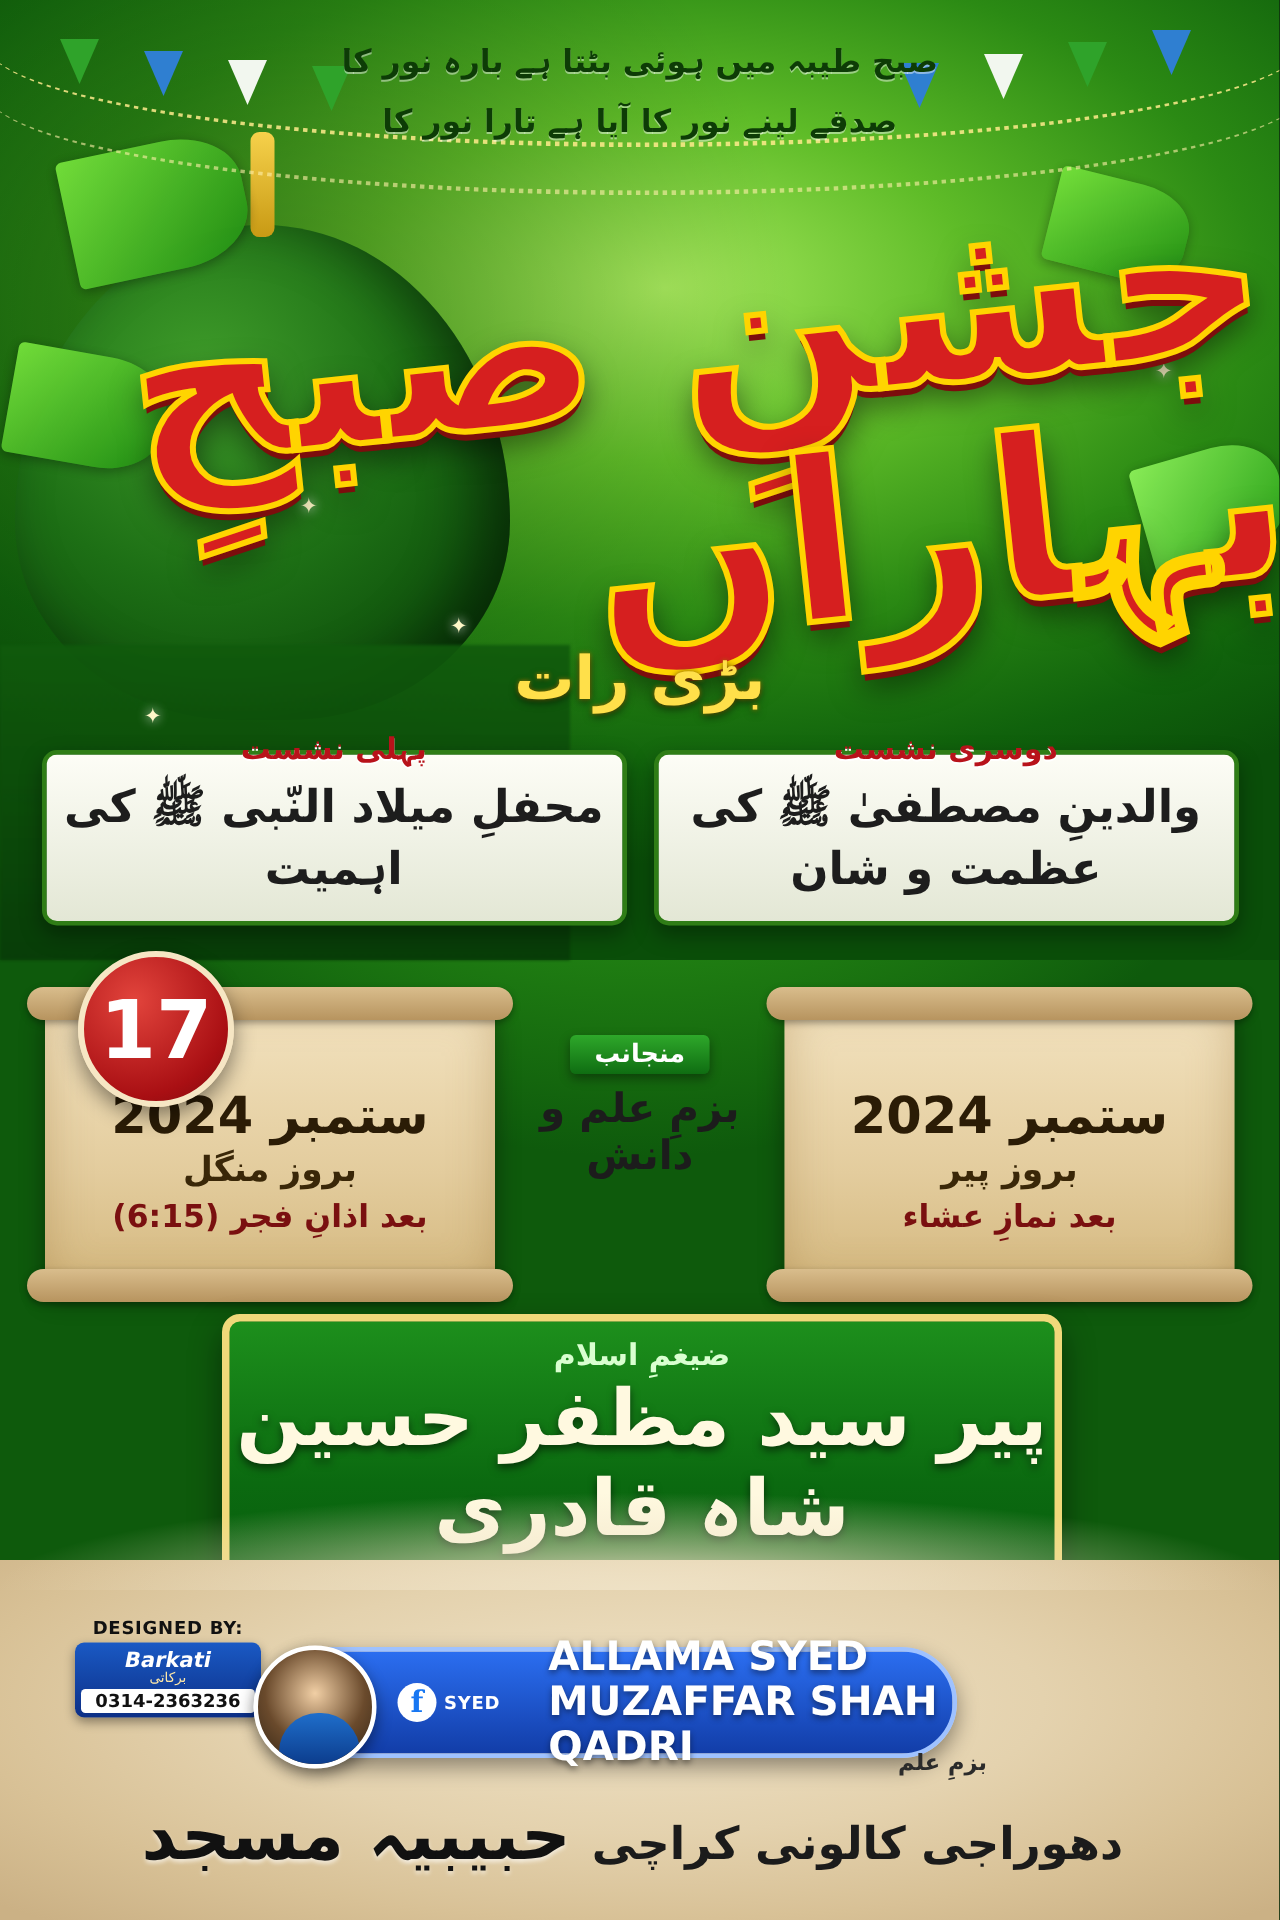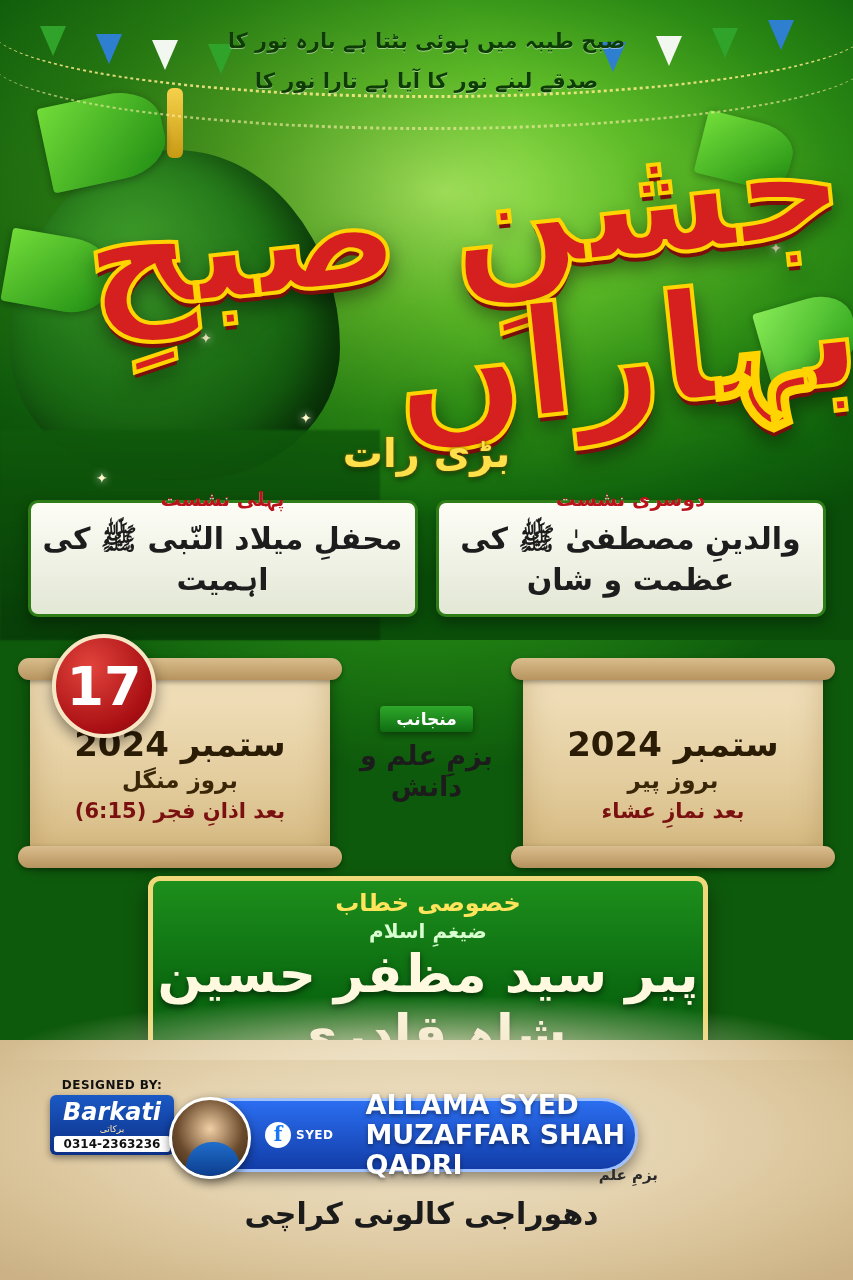--- a/index.html
+++ b/index.html
@@ -162,21 +162,21 @@
   .scroll.right .badge { right:22px; }
   .scroll.left  .badge { left:22px; }
   .scroll .month {
     margin-top:58px; font-size:34px; font-weight:bold; color:#2b1c06;
     line-height:1.1;
   }
   .scroll .day   { font-size:23px; font-weight:bold; color:#3a2708; margin-top:4px; }
   .scroll .time  { font-size:21px; font-weight:bold; color:#7a1010; margin-top:6px; }
 
   .mid-plaque {
-    position:absolute; left:50%; top:76px; transform:translateX(-50%);
+    position:absolute; left:50%; top:60px; transform:translateX(-50%);
     width:190px; text-align:center; direction:rtl;
   }
   .mid-plaque .ribbon {
     display:inline-block; background:linear-gradient(180deg,#2ea82a,#0f6d12);
     color:#fff; font-size:17px; font-weight:bold; padding:3px 16px;
     border-radius:4px; box-shadow:0 3px 7px rgba(0,0,0,.4);
   }
   .mid-plaque .l1 { margin-top:8px; font-size:27px; font-weight:bold; color:#1c1c1c; }
   .mid-plaque .l2 { font-size:27px; font-weight:bold; color:#1c1c1c; }
 
@@ -209,21 +209,21 @@
   
   .designer {
     position:absolute; left:50px; top:1078px; width:124px; text-align:center;
   }
   .designer .dby { font-size:12px; font-weight:bold; color:#111; letter-spacing:.5px; }
   .designer .card {
     margin-top:3px; background:linear-gradient(180deg,#1a59c4,#0c2f86);
     border-radius:6px; padding:5px 4px 3px;
     box-shadow:0 3px 7px rgba(0,0,0,.4);
   }
-  .designer .brand { font-size:24px; font-style:italic; color:#fff; font-weight:bold; line-height:1; }
+  .designer .brand { font-size:14px; font-style:italic; color:#fff; font-weight:bold; line-height:1; }
   .designer .sub   { font-size:9px; color:#ffe9a8; }
   .designer .phone {
     margin-top:2px; background:#fff; color:#111; font-size:12px; font-weight:bold;
     border-radius:3px; padding:1px 0;
   }
 
   
   .live-bar {
     position:absolute; left:178px; top:1098px; width:460px; height:74px;
     background:linear-gradient(180deg,#2b6ef0,#123da8);
@@ -341,21 +341,20 @@
 
     <div class="scroll left">
       <div class="badge">17</div>
       <div class="month">ستمبر 2024</div>
       <div class="day">بروز منگل</div>
       <div class="time">بعد اذانِ فجر (6:15)</div>
     </div>
   </div>
 
   <div class="speaker-panel">
-    <div class="khitab">خصوصی خطاب</div>
     <div class="zeegham">ضیغمِ اسلام</div>
     <div class="name">پیر سید مظفر حسین شاہ قادری</div>
   </div>
 
   <div class="bottom"></div>
 
   <div class="designer">
     <div class="dby">DESIGNED BY:</div>
     <div class="card">
       <div class="brand">Barkati</div>
@@ -374,17 +373,18 @@
     </div>
     <div class="live-name">
       <div>ALLAMA SYED</div>
       <div>MUZAFFAR SHAH QADRI</div>
     </div>
   </div>
 
   <div class="mosque-line">
     <div class="mosque-logo">بزمِ علم</div>
     <div class="row-inline">
+      <span class="mosque-name">حبیبیہ مسجد</span>
       <span class="mosque-addr">دھوراجی کالونی کراچی</span>
     </div>
   </div>
 
 </div>
 
 </body></html>

